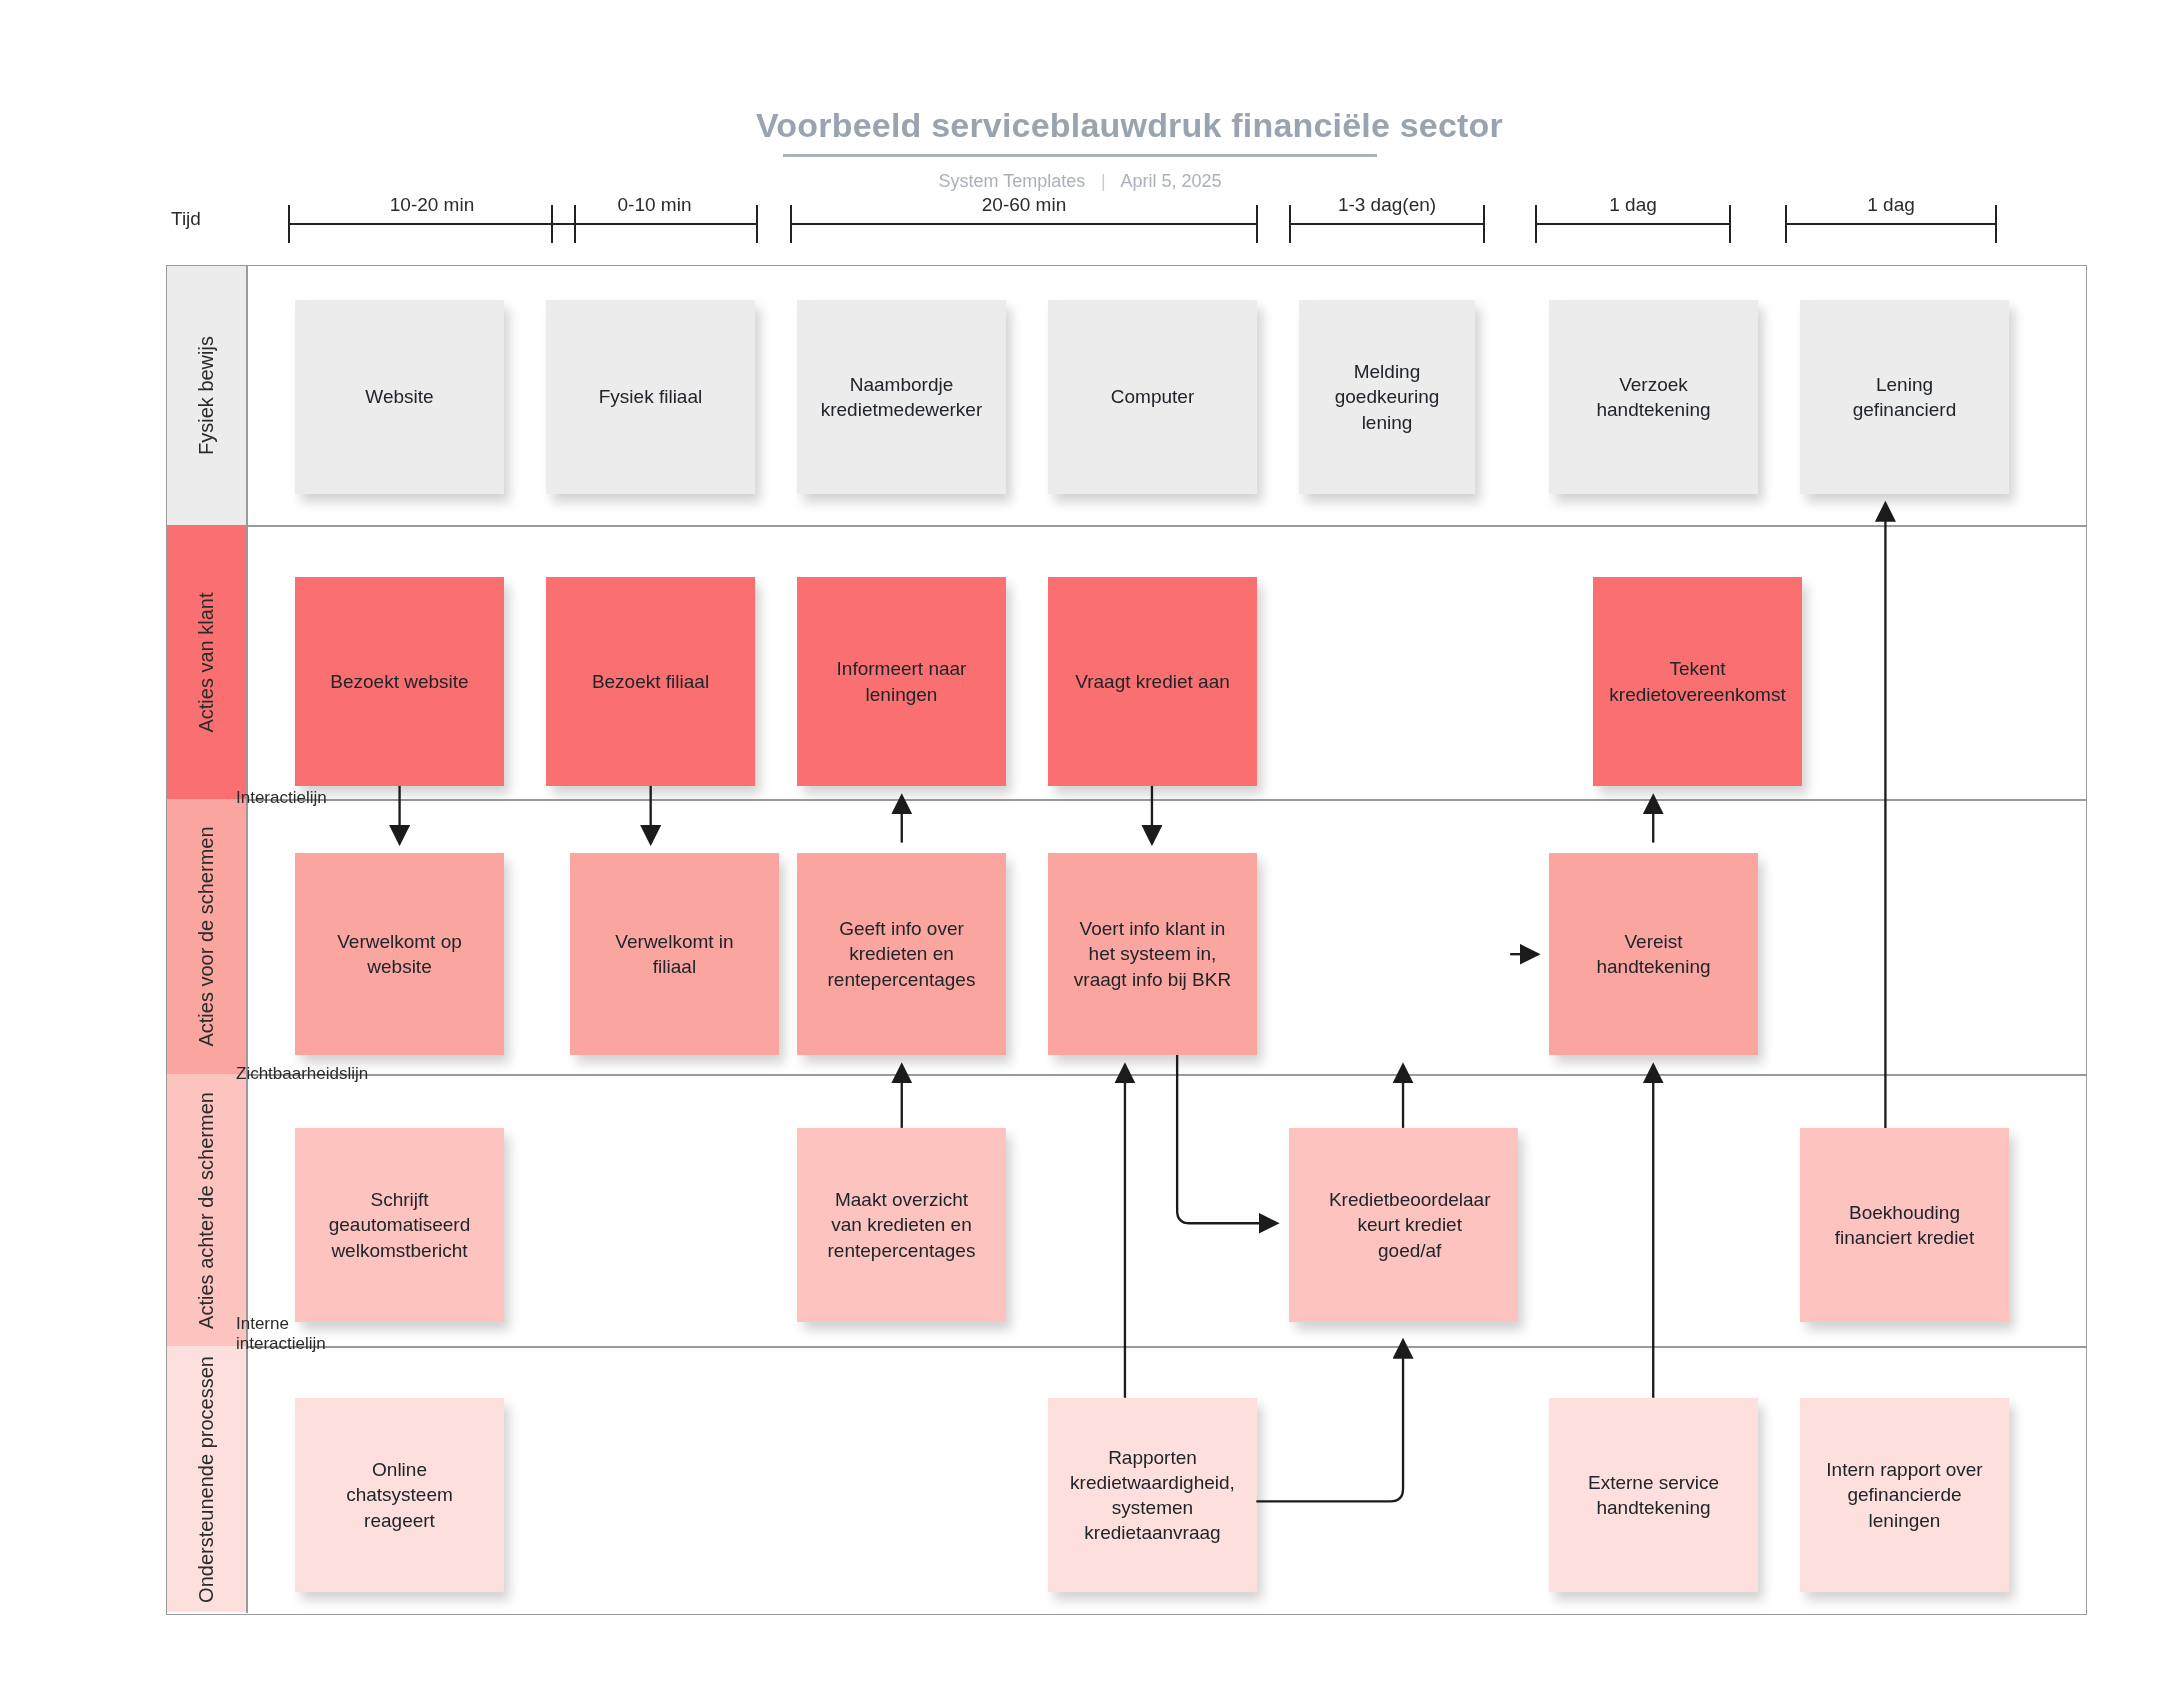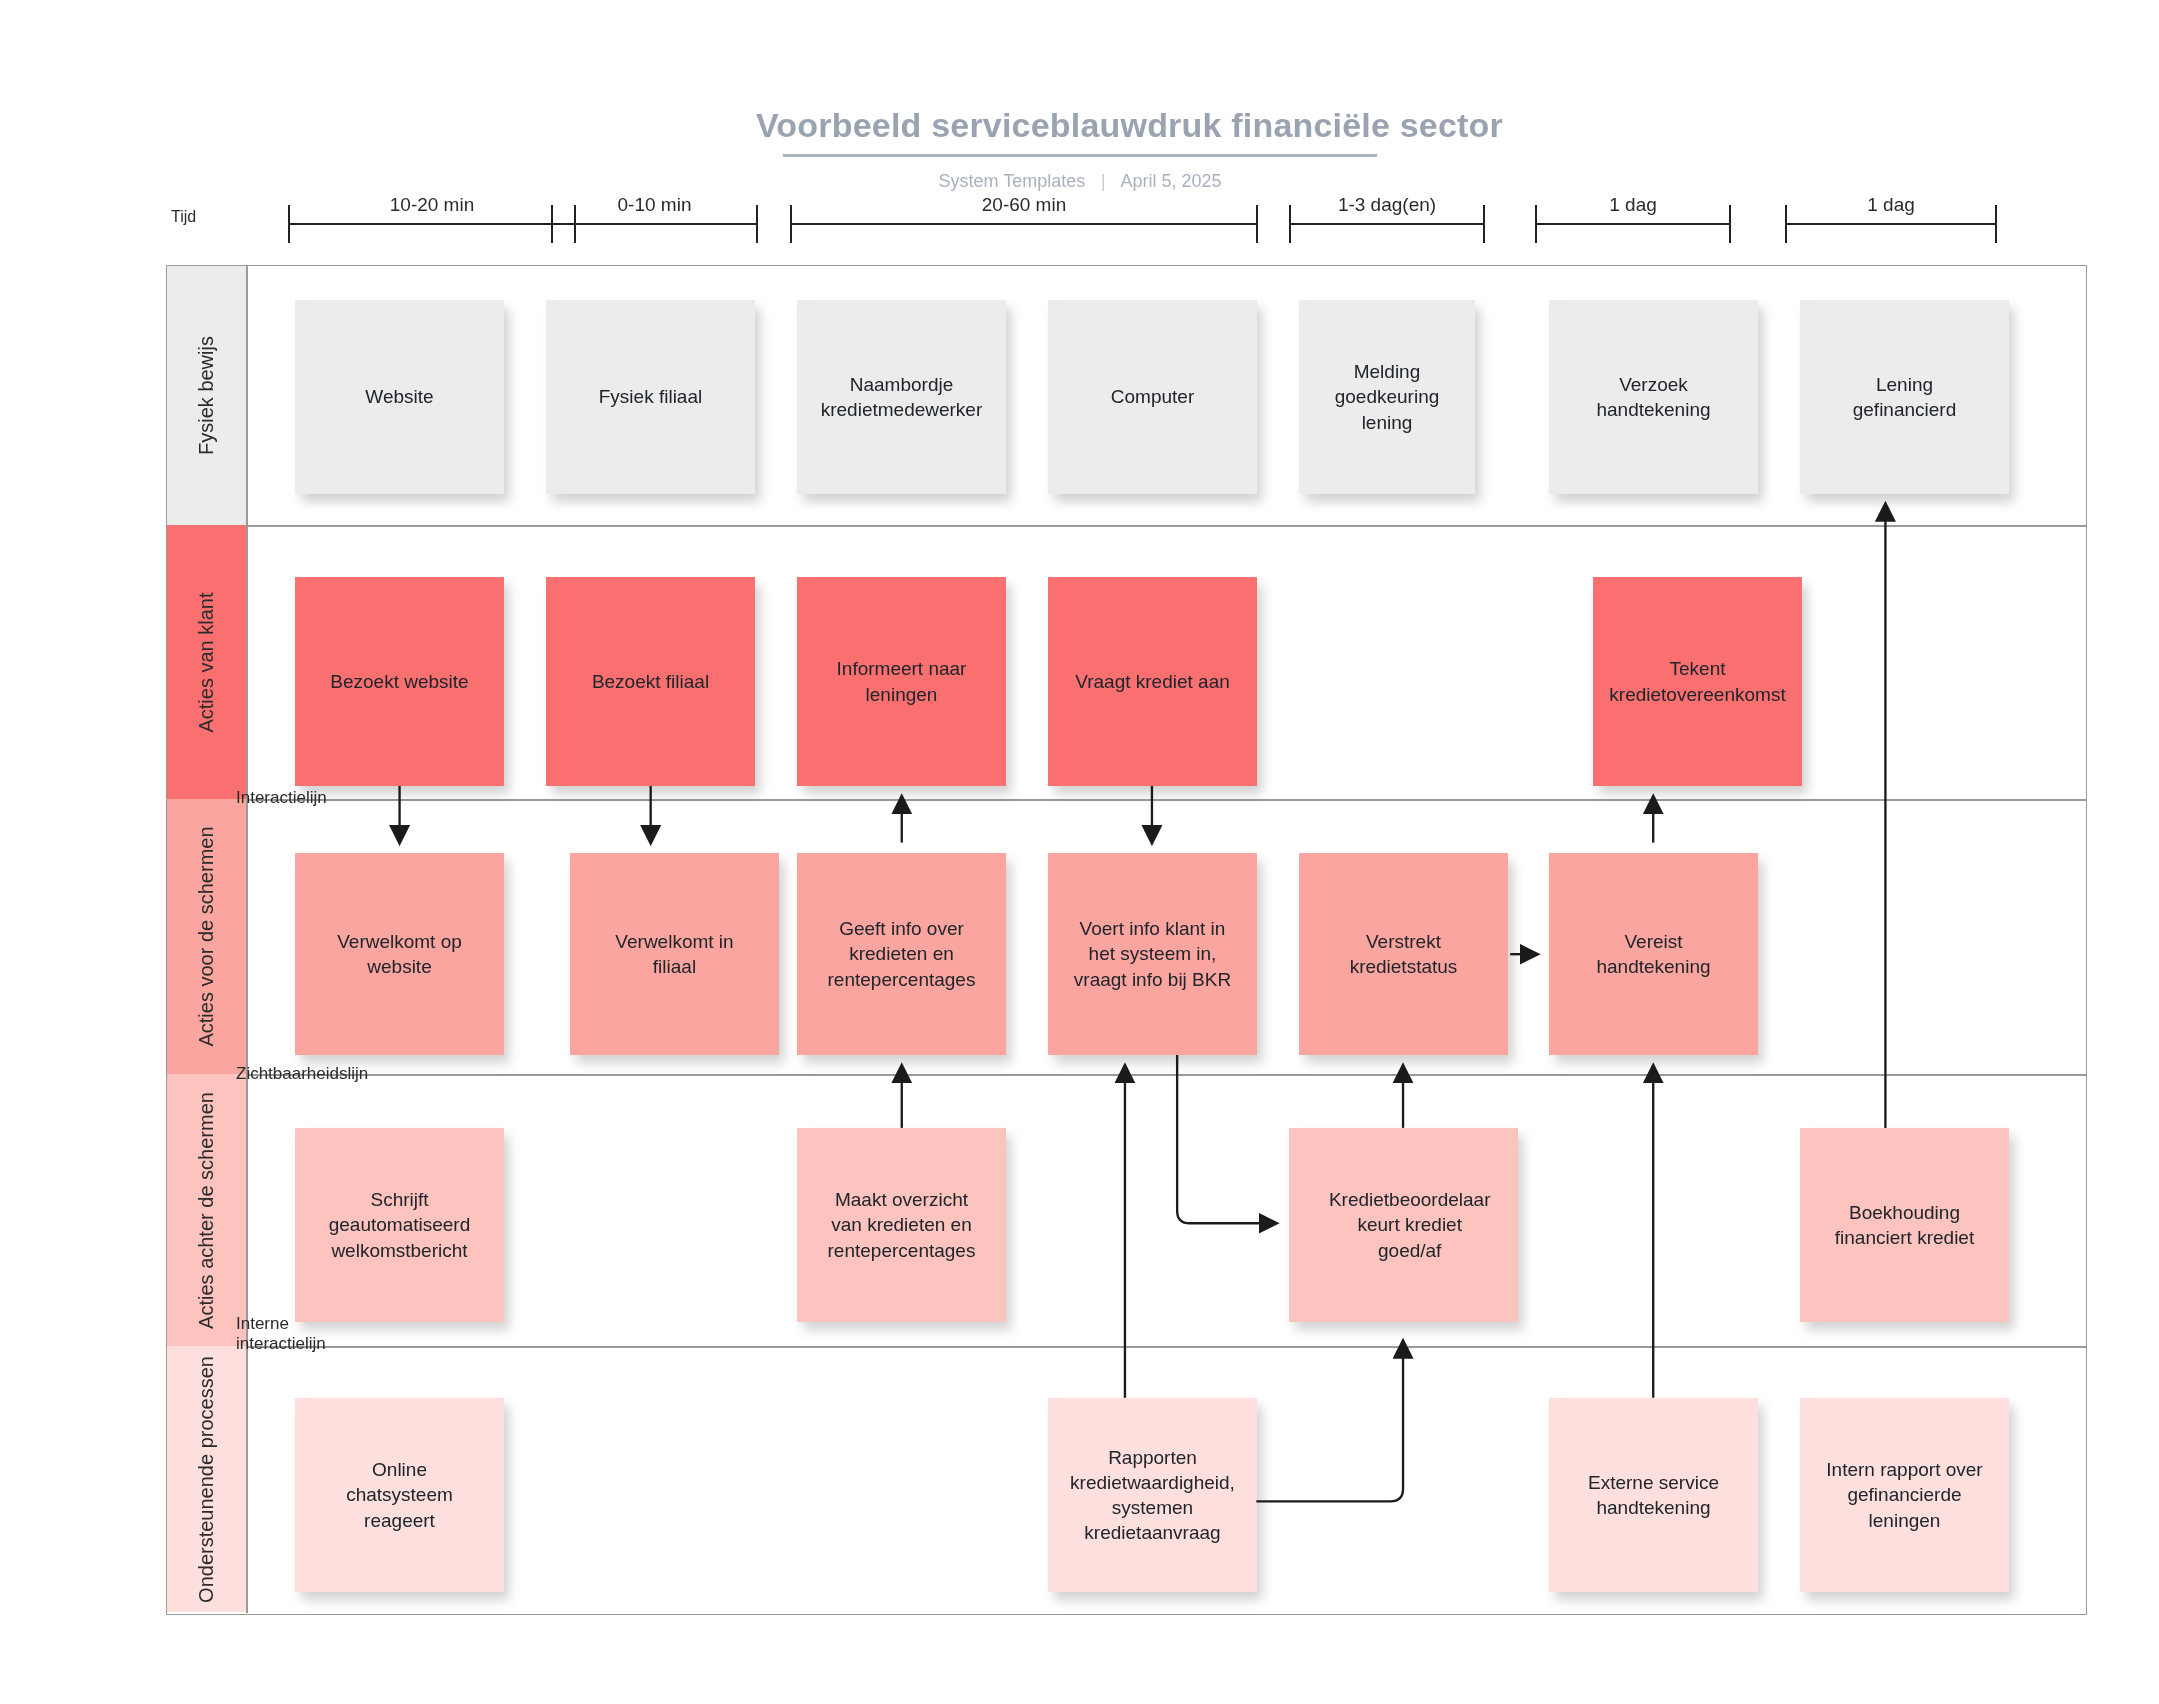--- a/index.html
+++ b/index.html
@@ -47,21 +47,21 @@
     display: inline-block;
     margin: 0 10.8px;
     color: #c6ccd5;
   }
 
   
   #time-label {
     position: absolute;
     left: 171px;
     top: 208px;
-    font-size: 16px;
+    font-size: 19px;
     color: #2b2b2b;
   }
   .time-seg { position: absolute; }
   .time-seg .seg-text {
     position: absolute;
     left: 0; top: 0;
     width: 100%;
     text-align: center;
     font-size: 19px;
     color: #2b2b2b;
@@ -313,24 +313,20 @@
   <div class="card frontstage" style="left:797px; top:853px; width:209px; height:202px;">
     <div class="card-text">Geeft info over
 kredieten en
 rentepercentages</div>
   </div>
   <div class="card frontstage" style="left:1048px; top:853px; width:209px; height:202px;">
     <div class="card-text">Voert info klant in
 het systeem in,
 vraagt info bij BKR</div>
   </div>
-  <div class="card frontstage" style="left:1299px; top:853px; width:209px; height:202px;">
-    <div class="card-text">Verstrekt
-kredietstatus</div>
-  </div>
   <div class="card frontstage" style="left:1549px; top:853px; width:209px; height:202px;">
     <div class="card-text">Vereist
 handtekening</div>
   </div>
 
   <div class="card backstage" style="left:295px; top:1128px; width:209px; height:194px;">
     <div class="card-text">Schrijft
 geautomatiseerd
 welkomstbericht</div>
   </div>

